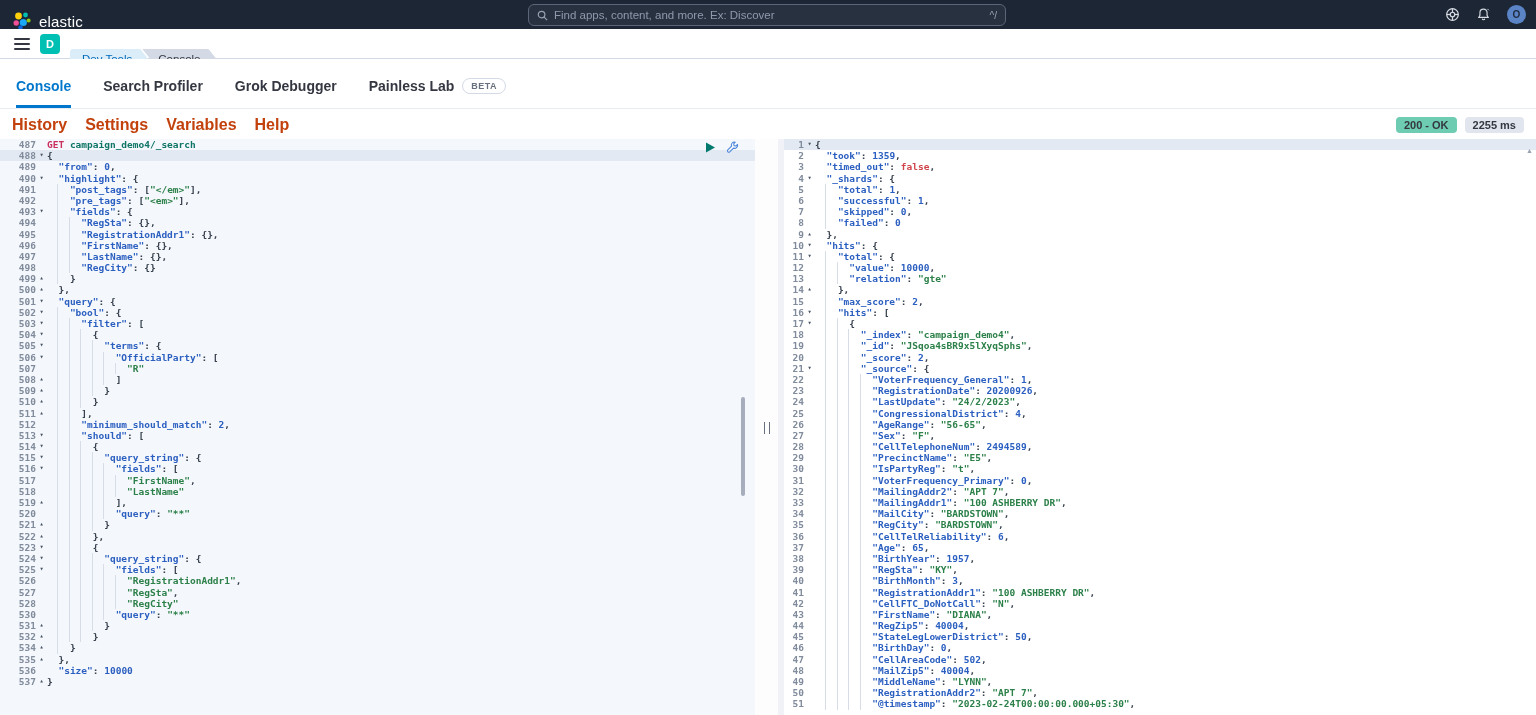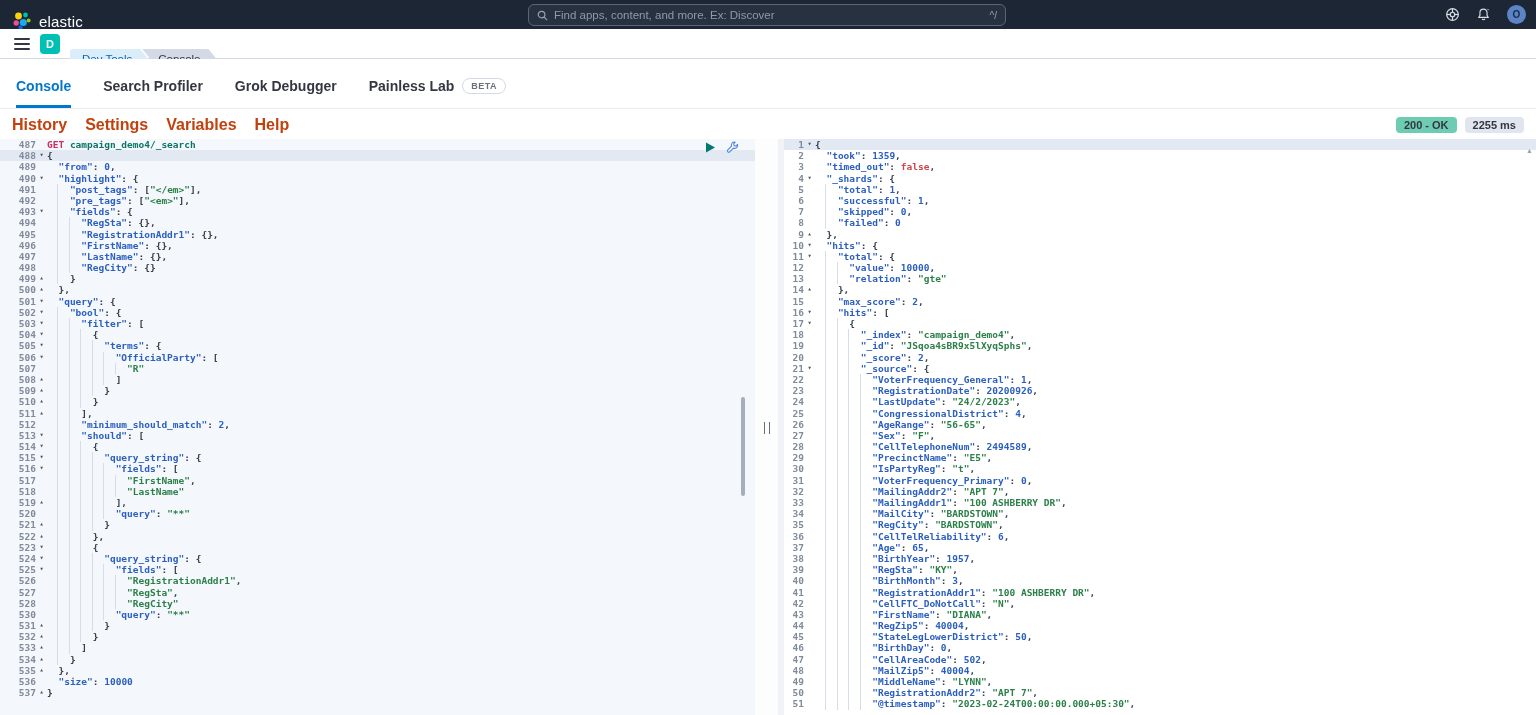--- a/index.html
+++ b/index.html
@@ -228,21 +228,20 @@
       <div class="cl"><span class="ln">522</span><span class="fw">▴</span><span class="ig" style="width: 6ch;"></span><span class="sp" style="width: 2ch;"></span><span class="t-p">},</span></div>
       <div class="cl"><span class="ln">523</span><span class="fw">▾</span><span class="ig" style="width: 6ch;"></span><span class="sp" style="width: 2ch;"></span><span class="t-p">{</span></div>
       <div class="cl"><span class="ln">524</span><span class="fw">▾</span><span class="ig" style="width: 8ch;"></span><span class="sp" style="width: 2ch;"></span><span class="t-k">"query_string"</span><span class="t-p">: {</span></div>
       <div class="cl"><span class="ln">525</span><span class="fw">▾</span><span class="ig" style="width: 10ch;"></span><span class="sp" style="width: 2ch;"></span><span class="t-k">"fields"</span><span class="t-p">: [</span></div>
       <div class="cl"><span class="ln">526</span><span class="fw"></span><span class="ig" style="width: 12ch;"></span><span class="sp" style="width: 2ch;"></span><span class="t-s">"RegistrationAddr1"</span><span class="t-p">,</span></div>
       <div class="cl"><span class="ln">527</span><span class="fw"></span><span class="ig" style="width: 12ch;"></span><span class="sp" style="width: 2ch;"></span><span class="t-s">"RegSta"</span><span class="t-p">,</span></div>
       <div class="cl"><span class="ln">528</span><span class="fw"></span><span class="ig" style="width: 12ch;"></span><span class="sp" style="width: 2ch;"></span><span class="t-s">"RegCity"</span></div>
       <div class="cl"><span class="ln">530</span><span class="fw"></span><span class="ig" style="width: 10ch;"></span><span class="sp" style="width: 2ch;"></span><span class="t-k">"query"</span><span class="t-p">: </span><span class="t-s">"**"</span></div>
       <div class="cl"><span class="ln">531</span><span class="fw">▴</span><span class="ig" style="width: 8ch;"></span><span class="sp" style="width: 2ch;"></span><span class="t-p">}</span></div>
       <div class="cl"><span class="ln">532</span><span class="fw">▴</span><span class="ig" style="width: 6ch;"></span><span class="sp" style="width: 2ch;"></span><span class="t-p">}</span></div>
-      <div class="cl"><span class="ln">533</span><span class="fw">▴</span><span class="ig" style="width: 4ch;"></span><span class="sp" style="width: 2ch;"></span><span class="t-p">]</span></div>
       <div class="cl"><span class="ln">534</span><span class="fw">▴</span><span class="ig" style="width: 2ch;"></span><span class="sp" style="width: 2ch;"></span><span class="t-p">}</span></div>
       <div class="cl"><span class="ln">535</span><span class="fw">▴</span><span class="sp" style="width: 2ch;"></span><span class="t-p">},</span></div>
       <div class="cl"><span class="ln">536</span><span class="fw"></span><span class="sp" style="width: 2ch;"></span><span class="t-k">"size"</span><span class="t-p">: </span><span class="t-n">10000</span></div>
       <div class="cl"><span class="ln">537</span><span class="fw">▴</span><span class="t-p">}</span></div>
     </div>
   <div class="div-strip">
     <span class="handle"></span>
   </div>
   <div class="panel res" id="res-editor">
     <span class="res-up">▲</span>

